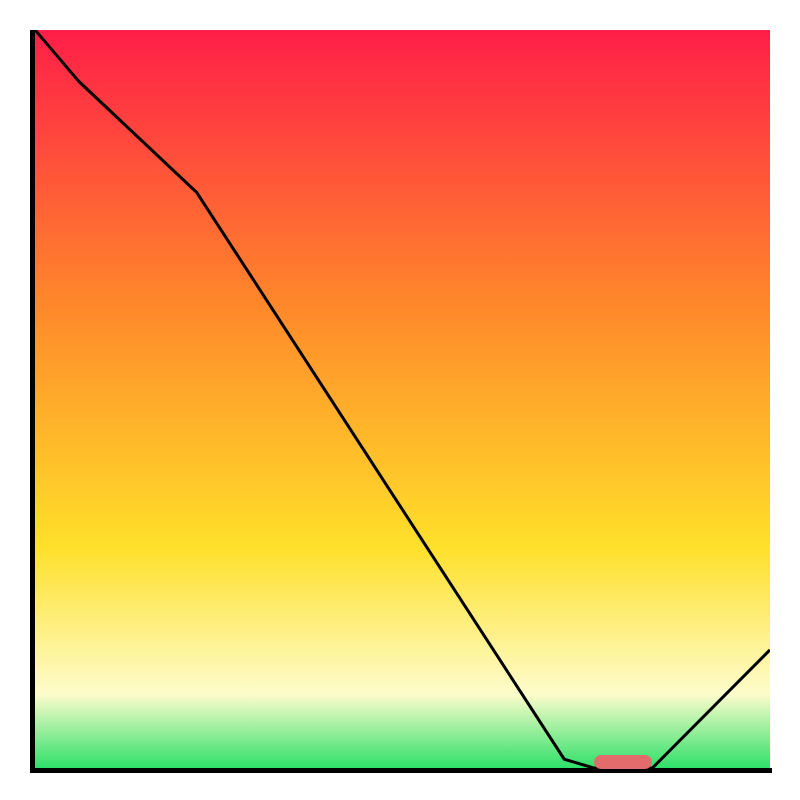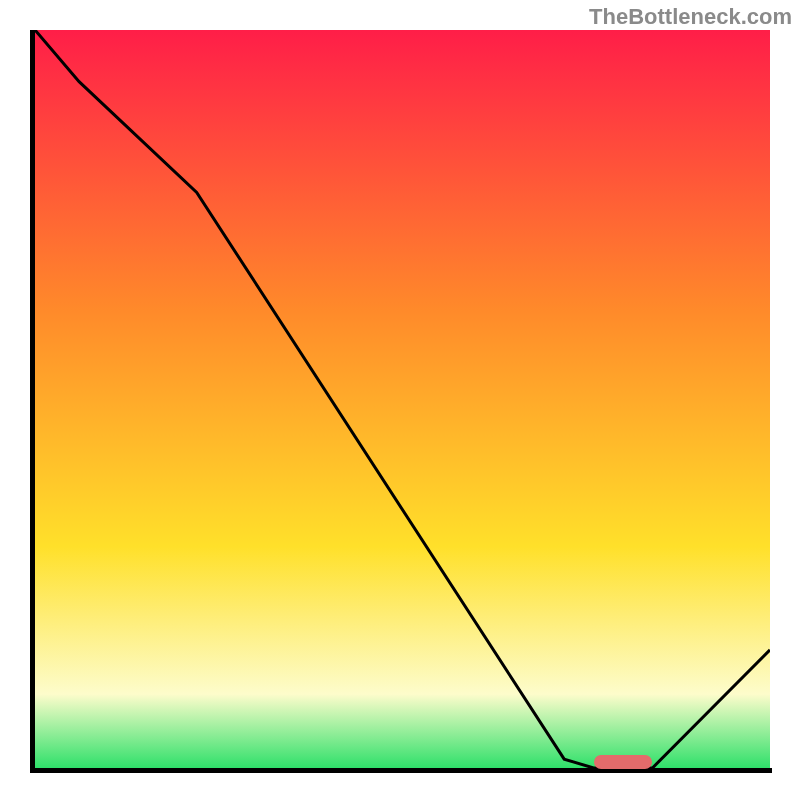--- a/index.html
+++ b/index.html
@@ -51,21 +51,20 @@
     height: 14px;
     border-radius: 7px;
     background: #e36b6b;
   }
 </style>
 </head>
 <body>
 
 <div class="wrap">
 
-  <div class="watermark">TheBottleneck.com</div>
 
   <div class="axis-left"></div>
   <div class="axis-bottom"></div>
 
   <svg class="plot" viewBox="0 0 735 738" preserveAspectRatio="none">
     <defs>
       <linearGradient id="bg" x1="0" y1="0" x2="0" y2="1">
         <stop offset="0%" stop-color="#ff1e48"></stop>
         <stop offset="38%" stop-color="#ff8a2a"></stop>
         <stop offset="70%" stop-color="#ffe02a"></stop>

